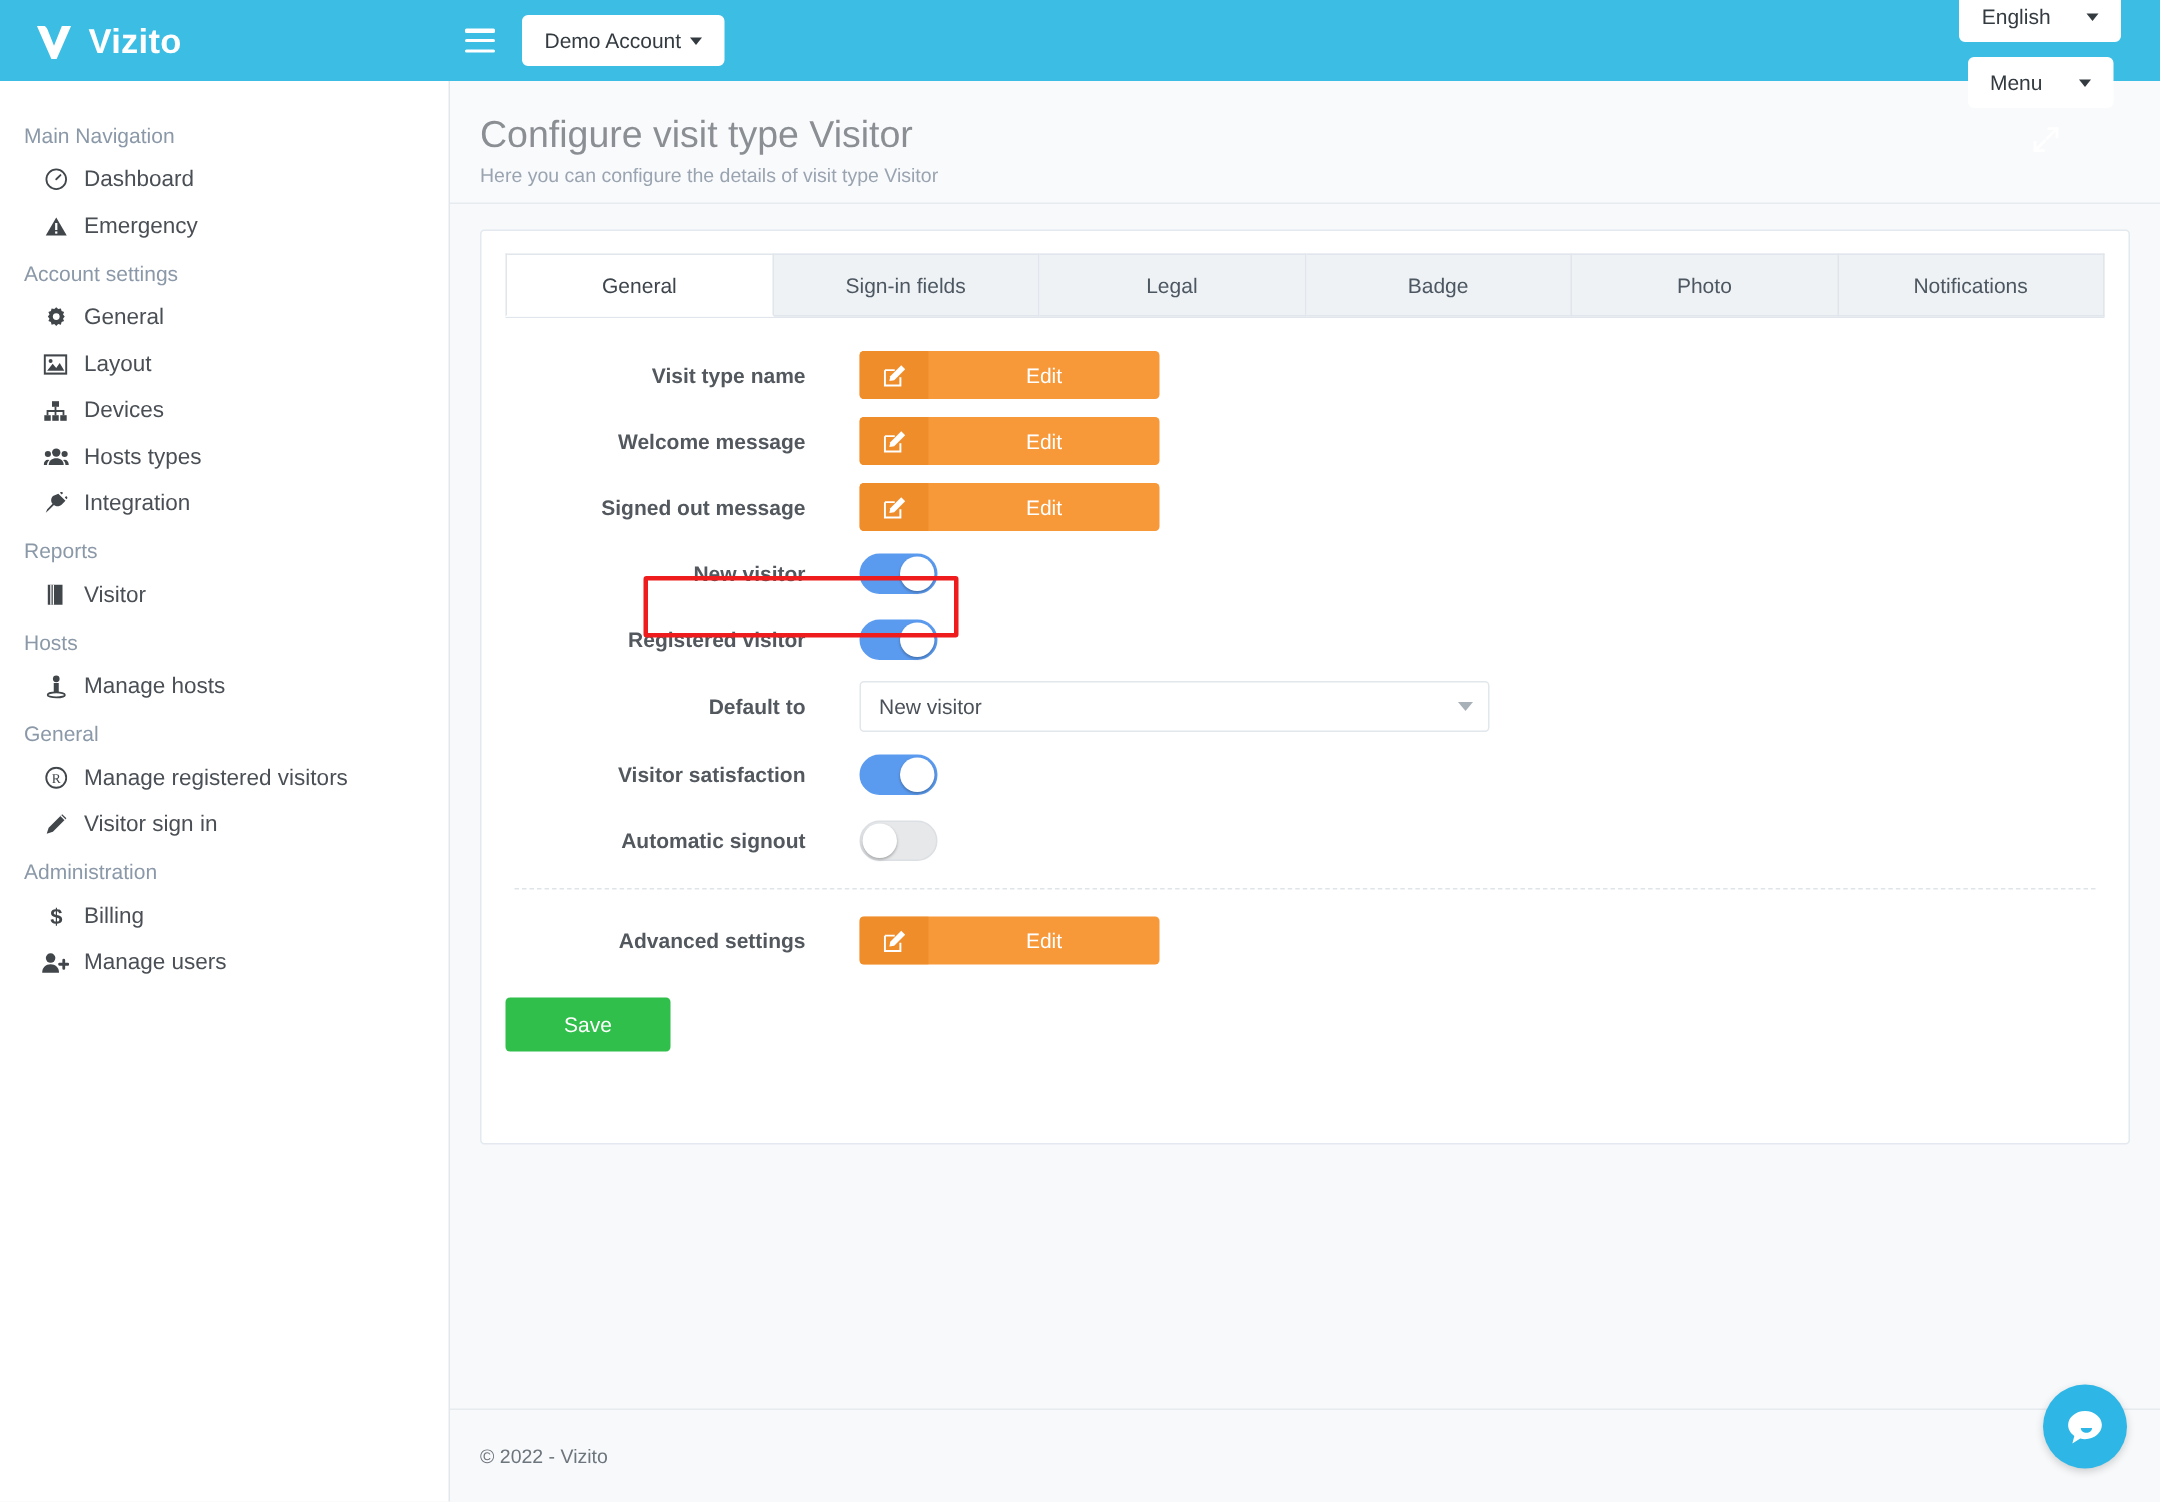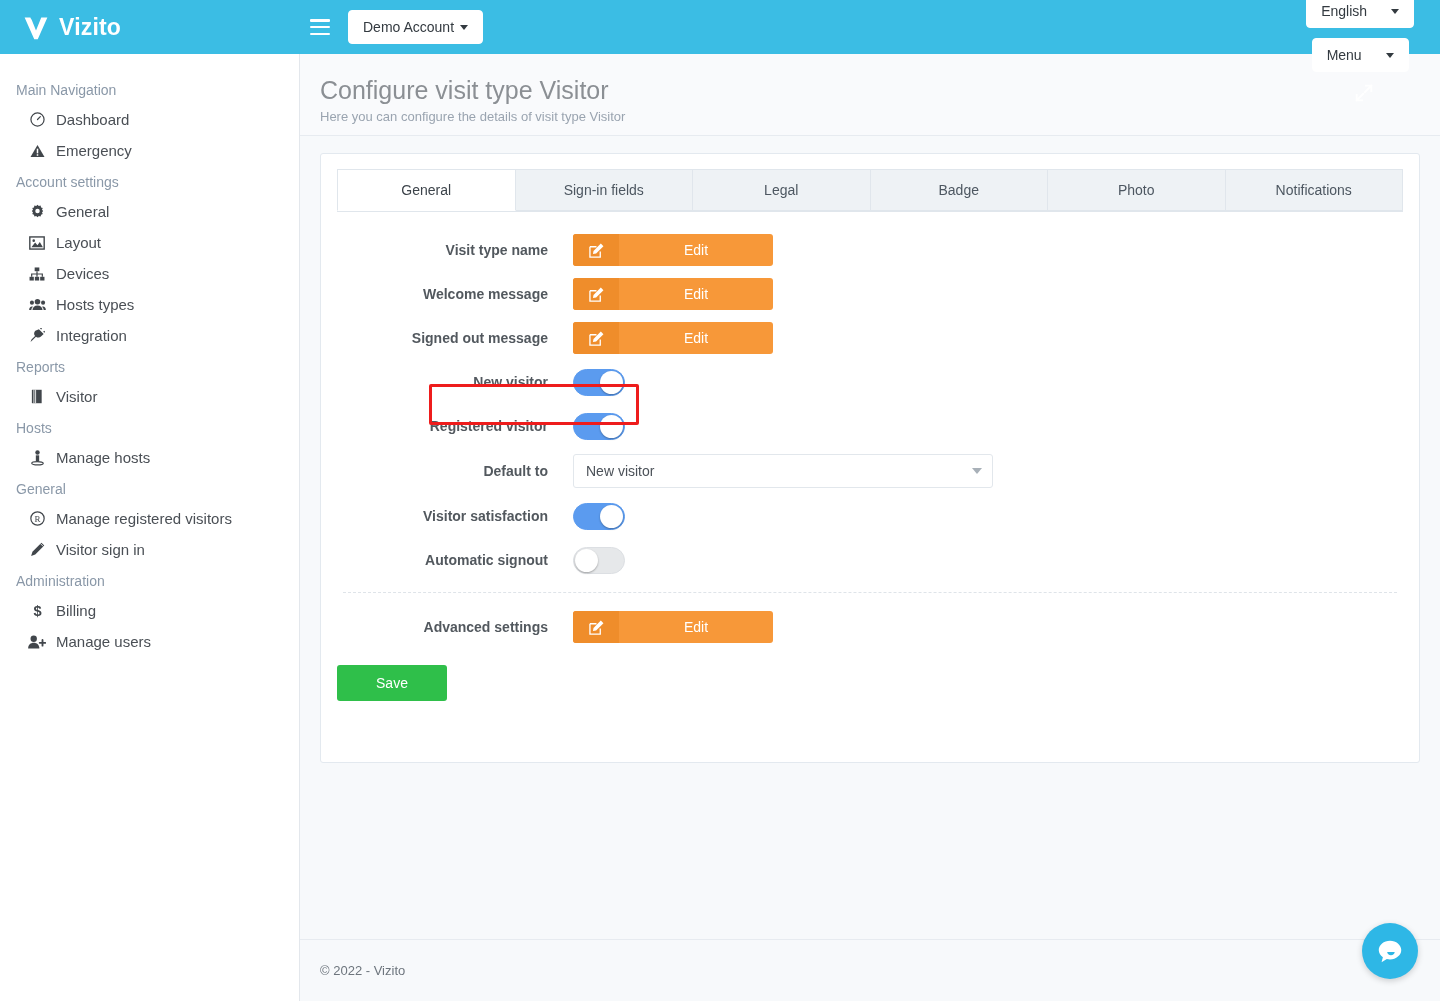--- a/index.html
+++ b/index.html
@@ -151,21 +151,21 @@
   }
 
   .panel { padding: 22px 6px 0 6px; }
   .frow {
     display: flex; align-items: center;
     margin-bottom: 12px;
     min-height: 32px;
   }
   .flabel {
     width: 230px; min-width: 230px;
-    text-align: right; padding-right: 25px;
+    text-align: right; padding-right: 36px;
     font-size: 14px; font-weight: bold; color: #52585e;
   }
   .fctl { display: flex; align-items: center; }
 
   
   .edit-btn {
     display: flex; align-items: stretch;
     width: 200px; height: 32px;
     border: none; border-radius: 3px;
     overflow: hidden; cursor: pointer;

